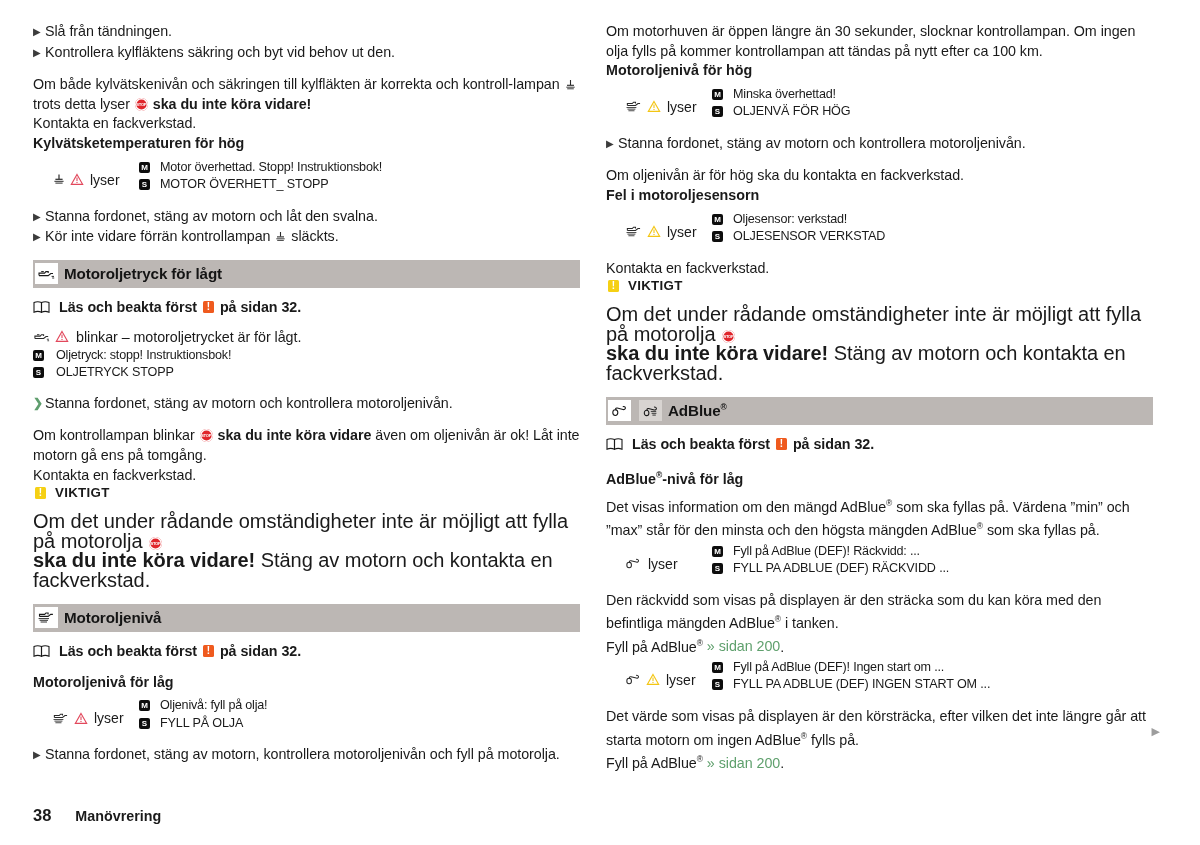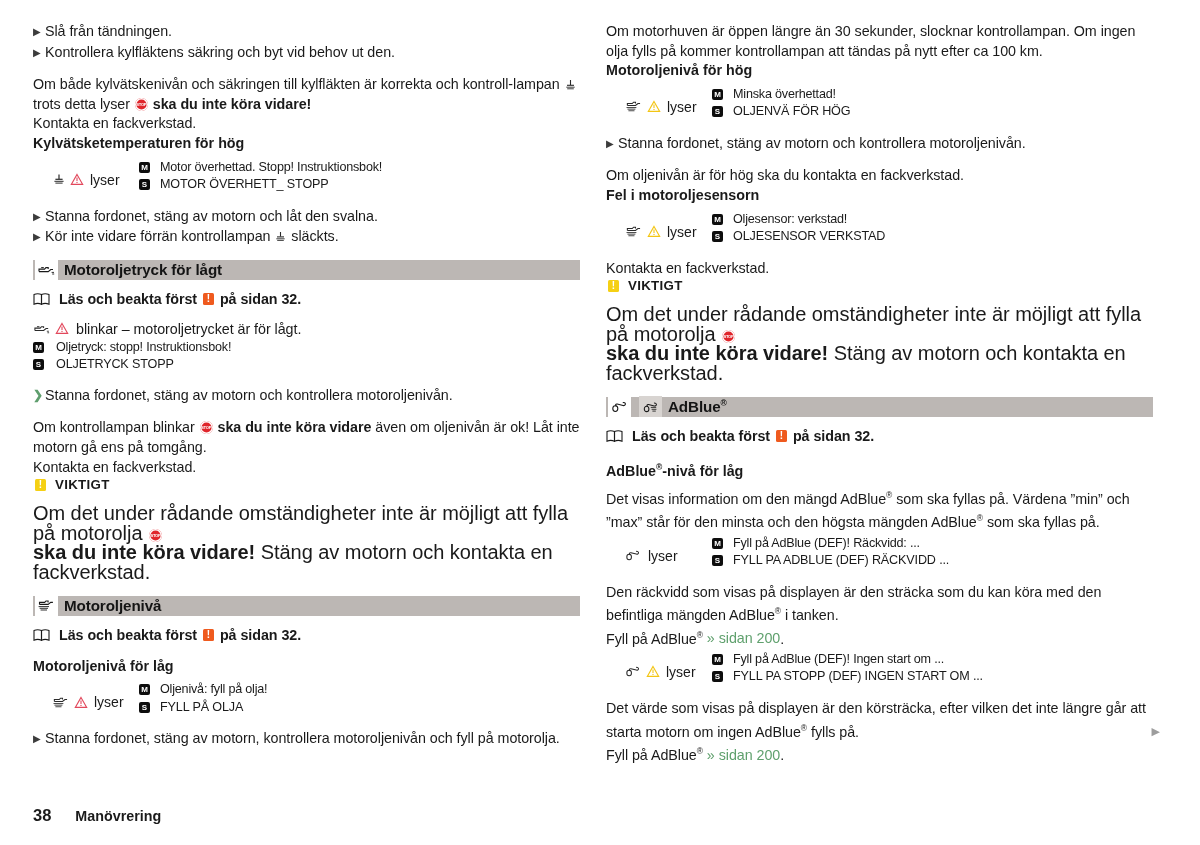--- a/index.html
+++ b/index.html
@@ -26,21 +26,21 @@
   .bullet{font-size:14.3px;line-height:19.6px;display:flex;margin-bottom:1px;letter-spacing:-0.05px;}
   .bullet .tri{
     flex:0 0 auto;width:12px;color:#3c3c3c;font-size:10px;line-height:19.6px;
   }
   .bullet .btxt{flex:1 1 auto;}
   .bullet.green .tri{color:#5f9e6e;font-size:12px;font-weight:bold;}
   .list{margin-bottom:13px;}
 
   
   .secbar{
-    background:#bcb7b4;height:20px;display:flex;align-items:center;
+    background:#bcb7b4;height:28px;display:flex;align-items:center;
     margin:6px 0 11px 0;padding:0;
   }
   .secbar .iconbox{
     width:23px;height:21px;background:#ffffff;margin-left:2px;margin-right:6px;
     display:flex;align-items:center;justify-content:center;flex:0 0 auto;
   }
   .secbar .iconbox.dim{background:#d8d4d1;}
   .secbar .sectitle{font-size:15.2px;font-weight:bold;color:#141414;letter-spacing:-0.1px;}
   .secbar .sectitle sup{font-size:8.5px;vertical-align:super;font-weight:bold;}
 
@@ -496,21 +496,21 @@
             </span>
           <span class="lbl">lyser</span>
         </div>
         <div class="rows">
           <div class="msgrow">
             <span class="disp">M</span>
             <span class="mtxt">Fyll på AdBlue (DEF)! Ingen start om ...</span>
           </div>
           <div class="msgrow seg">
             <span class="disp">S</span>
-            <span class="mtxt">FYLL PA STOPP (DEF) INGEN START OM ...</span>
+            <span class="mtxt">FYLL PA ADBLUE (DEF) INGEN START OM ...</span>
           </div>
         </div>
       </div>
 
       <div class="para"><span>Det värde som visas på displayen är den körsträcka, efter vilken det inte längre går att starta motorn om ingen AdBlue</span><sup class="reg">®</sup><span> fylls på.</span></div>
 
       <div class="para"><span>Fyll på AdBlue</span><sup class="reg">®</sup> <span class="greenlink">» sidan 200</span><span>.</span></div>
 
     </div>
   </div>

